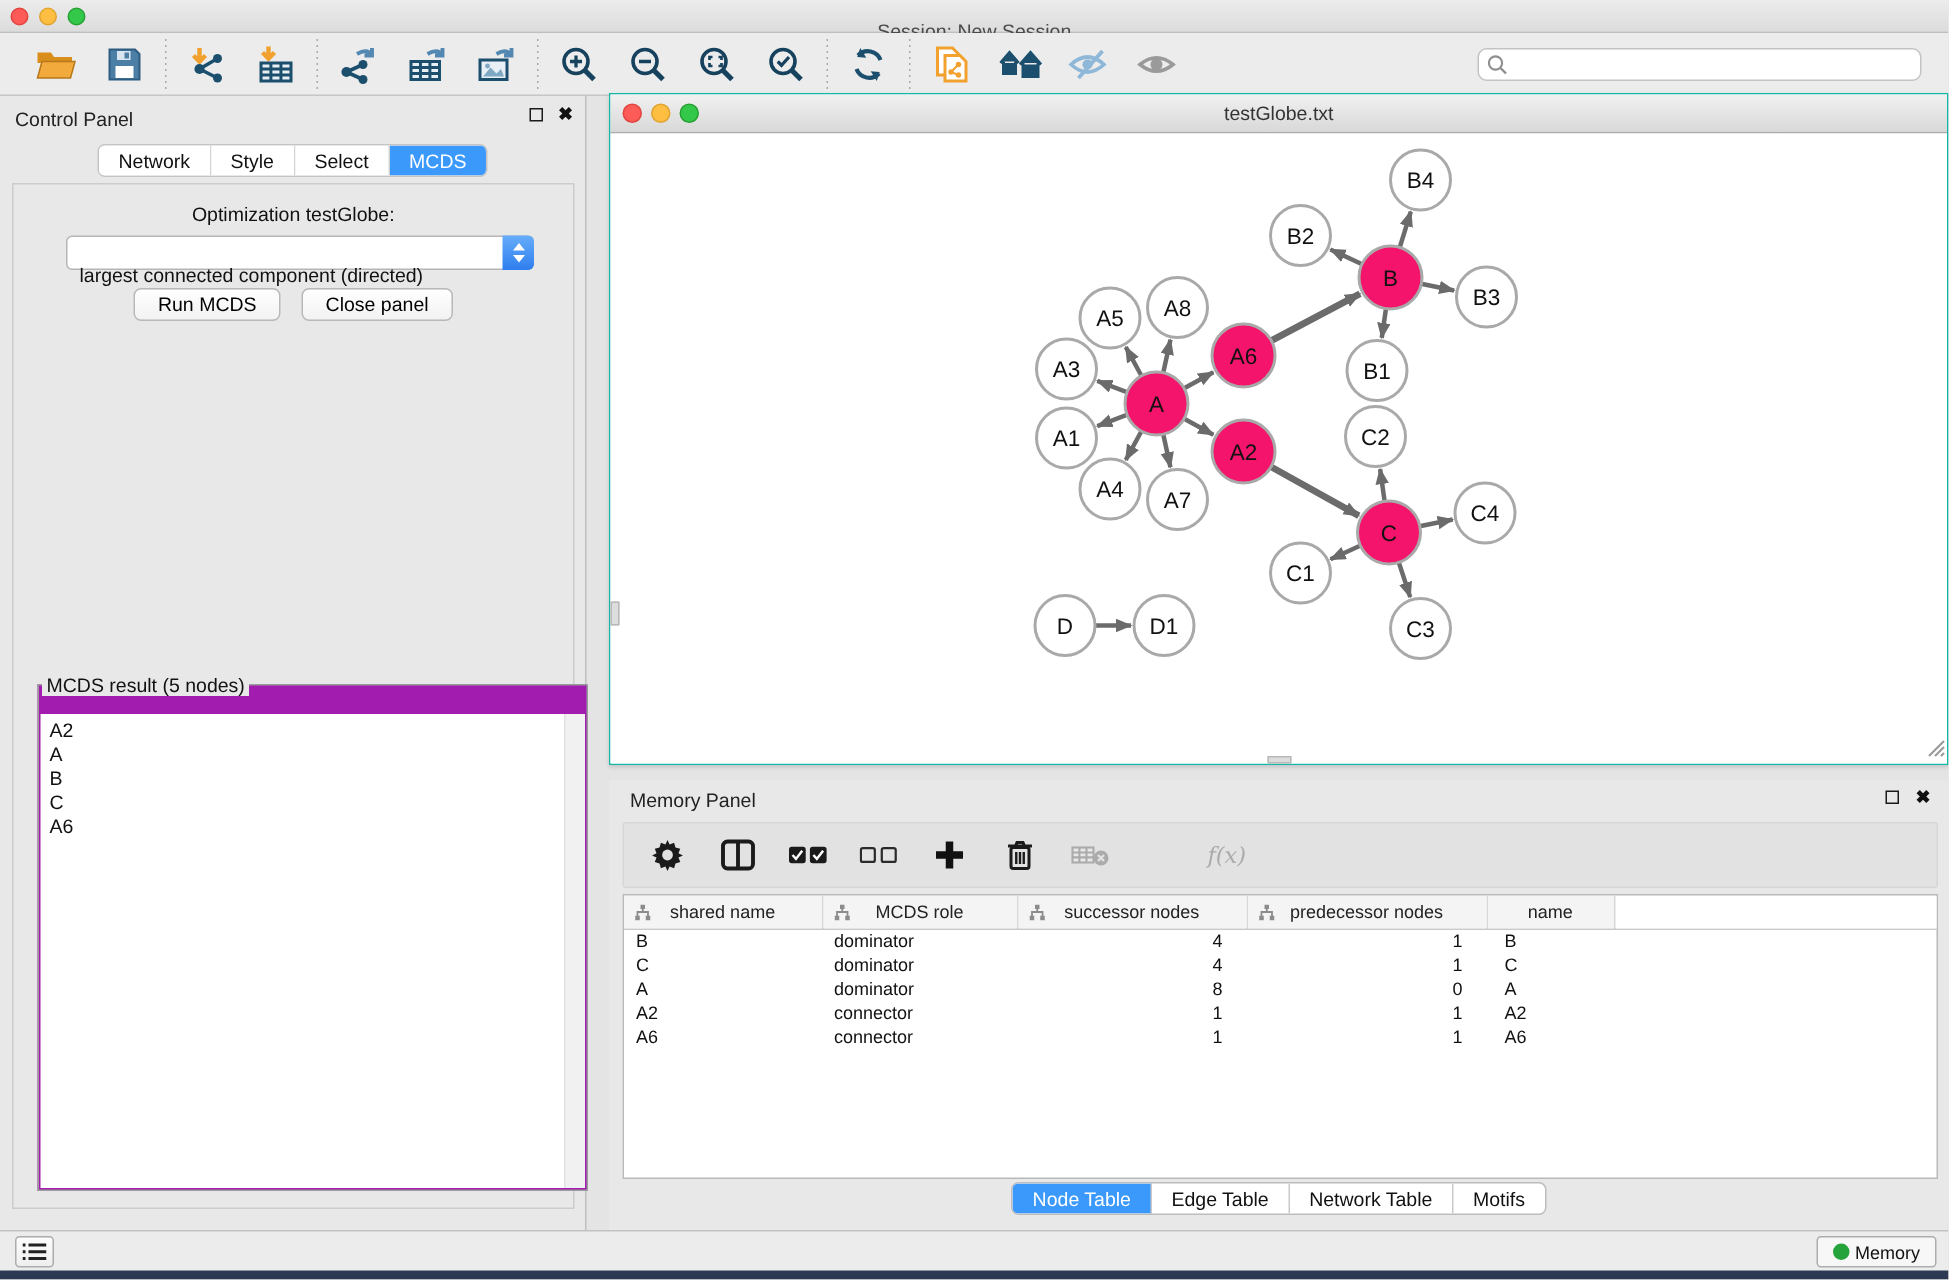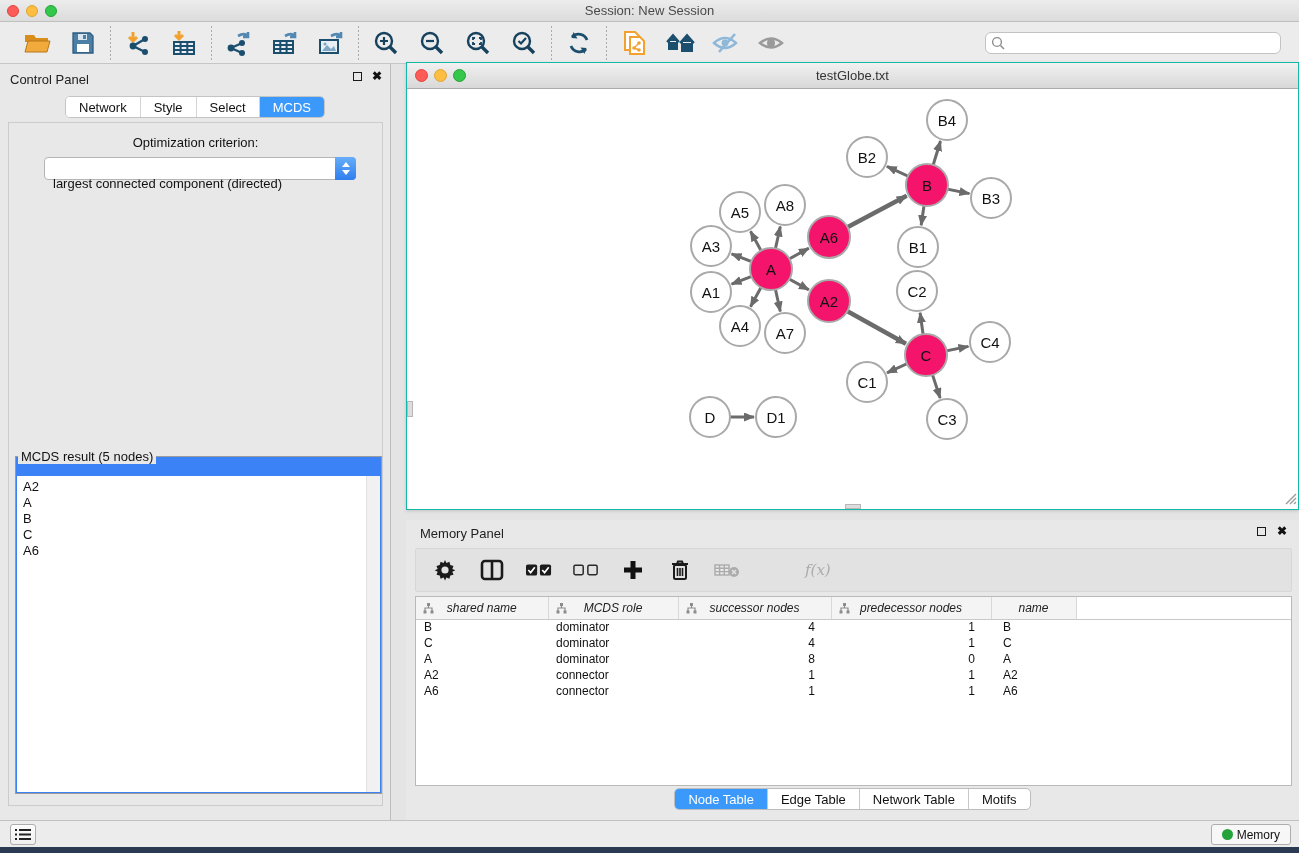--- a/index.html
+++ b/index.html
@@ -5,21 +5,21 @@
   * { margin:0; padding:0; box-sizing:border-box; }
   html,body { width:1299px; height:853px; }
   body {
     position:relative; background:#ECECEC;
     font-family:"Liberation Sans", sans-serif; color:#111;
     overflow:hidden; font-size:13px;
   }
   
   .titlebar { position:absolute; left:0; top:0; width:1299px; height:22px;
     background:linear-gradient(#ECECEC,#DCDCDC); border-bottom:1px solid #BFBFBF; }
-  .titlebar .title { position:absolute; left:0; right:0; top:3px; text-align:center;
+  .titlebar .title { position:absolute; left:0; right:0; top:13px; text-align:center;
     font-size:13px; color:#4A4A4A; }
   .lights { position:absolute; left:7px; top:5px; display:flex; gap:7px; }
   .light { width:12px; height:12px; border-radius:50%; }
   .light.red { background:#FC5B57; border:1px solid #E2443F; }
   .light.yellow { background:#FDBE41; border:1px solid #E0A431; }
   .light.green { background:#34C84A; border:1px solid #26A234; }
   
   .toolbar { position:absolute; left:0; top:22px; width:1299px; height:42px;
     background:#ECECEC; border-bottom:1px solid #C6C6C6;
     display:flex; align-items:center; padding:0 10px; }
@@ -58,22 +58,22 @@
     display:flex; align-items:center; }
   .dropdown .dd-text { flex:1; padding-left:8px; font-size:13px;margin-top:29px; }
   .dd-stepper { width:21px; height:23px; margin-right:-1px; border-radius:0 4px 4px 0;
     background:linear-gradient(#66ADF9,#2E7EEF);
     display:flex; flex-direction:column; align-items:center; justify-content:center; gap:3px; }
   .dd-up { width:0; height:0; border-left:4px solid transparent; border-right:4px solid transparent; border-bottom:5px solid #fff; }
   .dd-down { width:0; height:0; border-left:4px solid transparent; border-right:4px solid transparent; border-top:5px solid #fff; }
   .btn-row { position:absolute; left:0; right:0; top:69px; display:flex; justify-content:center; gap:14px; }
   .push-btn { height:22px; padding:0 15px; font-size:13px; line-height:20px;
     background:linear-gradient(#FFFFFF,#F2F2F2); border:1px solid #B9B9B9; border-radius:5px; }
-  fieldset.result-box { position:absolute; left:6px; top:326px; width:367px; height:345px;
-    border:1px solid #9B9B9B; background:#3b82f6; }
+  fieldset.result-box { position:absolute; left:16px; top:326px; width:367px; height:345px;
+    border:1px solid #9B9B9B; background:#a21caf; }
   fieldset.result-box legend { font-size:13px; color:#111; margin-left:2px; padding:0 3px;
     background:#E8E8E8; }
   .result-list { position:absolute; left:1px; top:12px; bottom:1px; right:15px;
     background:#fff; padding:3px 6px; }
   .result-item { font-size:13px; line-height:16px; }
   .result-scroll { position:absolute; right:1px; top:12px; bottom:1px; width:14px;
     background:#F1F1F1; border-left:1px solid #E2E2E2; }
   
   .net-window { position:absolute; left:406px; top:62px; width:893px; height:448px;
     border:1px solid #14b8a6; background:#fff; box-shadow:0 1px 3px rgba(0,0,0,.15); }
@@ -97,21 +97,21 @@
     background:#E2E2E2; border:1px solid #D7D7D7; border-radius:2px;
     display:flex; align-items:center; gap:21px; padding:0 16px; }
   .tp-toolbar .tb-btn { width:26px; height:26px; }
   .fx-label { font-size:15px; font-style:italic; color:#ABABAB;
     font-family:"DejaVu Serif", serif;margin-left:44px; }
   .data-table-wrap { position:absolute; left:9px; top:76px; width:877px; height:190px;
     background:#fff; border:1px solid #B9B9B9; overflow:hidden; }
   table.data-table { border-collapse:collapse; table-layout:fixed; width:877px; }
   table.data-table th { height:22px; background:#F4F4F4; border-bottom:1px solid #C9C9C9;
     border-right:1px solid #D8D8D8; font-weight:normal; font-size:12px; color:#222;
-    text-align:center; position:relative;font-style:italic; }
+    text-align:center; position:relative; }
   table.data-table th.filler { border-right:none; background:#fff; border-bottom:1px solid #C9C9C9; }
   th .th-icon { position:absolute; left:7px; top:6px; }
   table.data-table td { height:16px; font-size:12px; padding:0 8px; color:#111;
     white-space:nowrap; overflow:hidden; }
   table.data-table td.num { text-align:right; padding-right:16px; }
   table.data-table td.name-col { padding-left:12px; }
   .tp-tabs { position:absolute; left:0; right:0; bottom:10px; display:flex; justify-content:center; }
   .tp-tabs-inner { display:flex; height:22px; border:1px solid #BDBDBD; border-radius:5px;
     background:#fff; overflow:hidden; }
   .tp-tab { padding:0 13px; line-height:21px; font-size:13px; border-right:1px solid #C9C9C9; }
@@ -302,27 +302,31 @@
     <span class="float-box"></span>
     <span class="close-x">✖</span>
   </div>
   <div class="cp-tabs">
     <span class="cp-tab">Network</span>
     <span class="cp-tab">Style</span>
     <span class="cp-tab">Select</span>
     <span class="cp-tab active">MCDS</span>
   </div>
   <div class="cp-body">
-    <div class="opt-label">Optimization criterion:</div>
+    <div class="opt-label">Optimization testGlobe:</div>
     <div class="dropdown">
       <span class="dd-text">largest connected component (directed)</span>
       <span class="dd-stepper">
           <span class="dd-up"></span>
           <span class="dd-down"></span>
         </span>
+    </div>
+    <div class="btn-row">
+      <button class="push-btn">Run MCDS</button>
+      <button class="push-btn">Close panel</button>
     </div>
     <fieldset class="result-box">
       <legend>MCDS result (5 nodes)</legend>
       <div class="result-list">
           <div class="result-item">A2</div>
           <div class="result-item">A</div>
           <div class="result-item">B</div>
           <div class="result-item">C</div>
           <div class="result-item">A6</div>
         </div>

